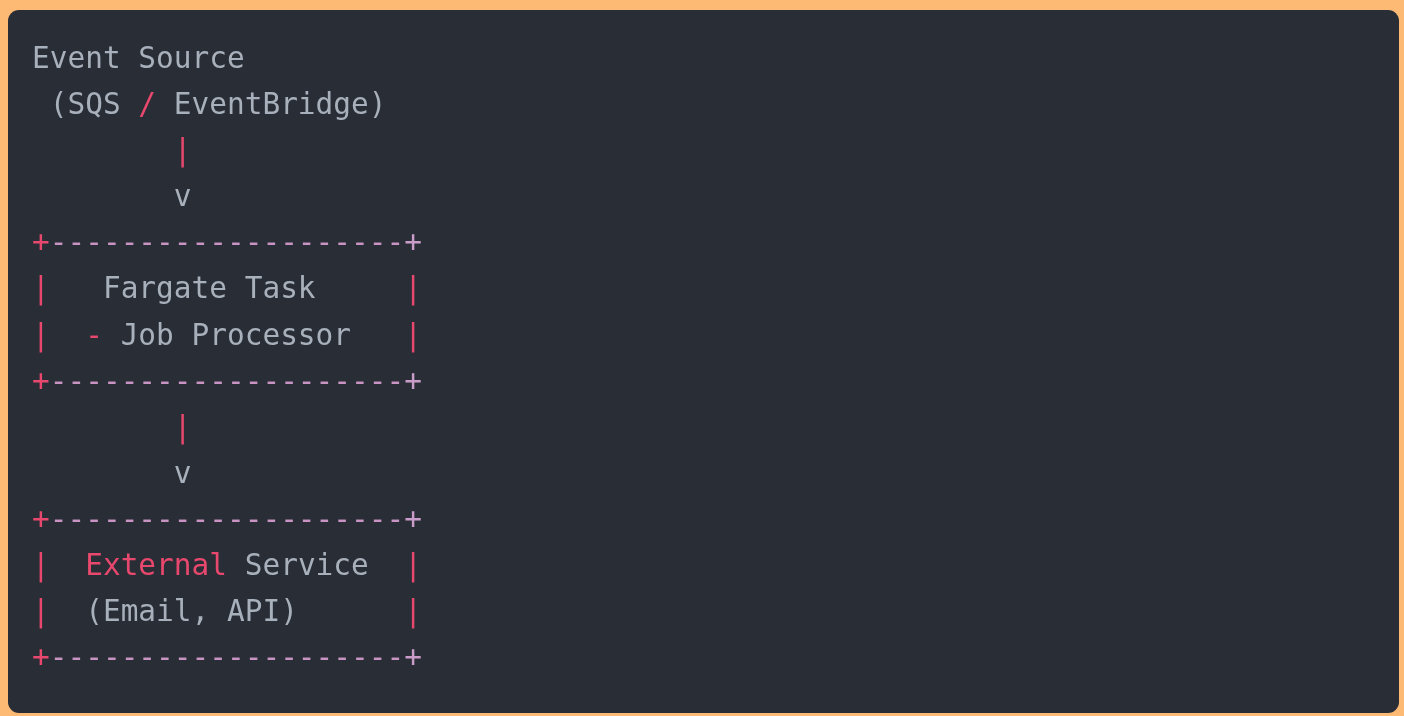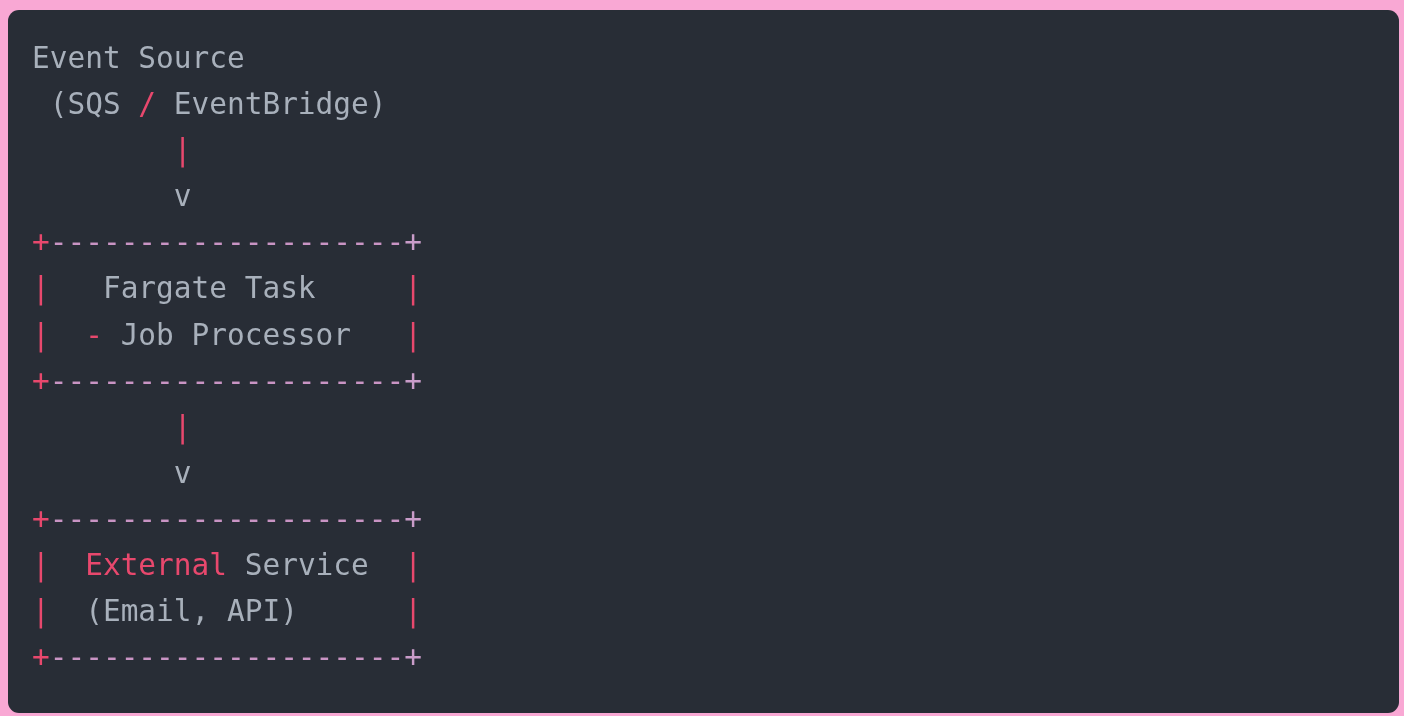--- a/index.html
+++ b/index.html
@@ -33,17 +33,17 @@
     white-space: pre;
     font-weight: normal;
   }
   pre.ascii .line {
     height: 46.1px;
   }
 </style>
 </head>
 <body>
 
-<div class="page" style="background: #f9a8d4;">
+<div class="page" style="background: #fdba74;">
   <div class="code-block" style="background: rgb(40, 45, 54);">
     <pre class="ascii" style="color: rgb(168, 176, 187);"><div class="line"><span style="color: rgb(168, 176, 187);">Event Source</span></div><div class="line"><span style="color: rgb(168, 176, 187);"> (SQS </span><span style="color: rgb(232, 72, 109);">/</span><span style="color: rgb(168, 176, 187);"> EventBridge)</span></div><div class="line"><span style="color: rgb(168, 176, 187);">        </span><span style="color: rgb(232, 72, 109);">|</span></div><div class="line"><span style="color: rgb(168, 176, 187);">        v</span></div><div class="line"><span style="color: rgb(232, 72, 109);">+</span><span style="color: rgb(201, 148, 196);">--------------------</span><span style="color: rgb(201, 156, 201);">+</span></div><div class="line"><span style="color: rgb(232, 72, 109);">|</span><span style="color: rgb(168, 176, 187);">   Fargate Task     </span><span style="color: rgb(232, 72, 109);">|</span></div><div class="line"><span style="color: rgb(232, 72, 109);">|</span><span style="color: rgb(168, 176, 187);">  </span><span style="color: rgb(232, 72, 109);">-</span><span style="color: rgb(168, 176, 187);"> Job Processor   </span><span style="color: rgb(232, 72, 109);">|</span></div><div class="line"><span style="color: rgb(232, 72, 109);">+</span><span style="color: rgb(201, 148, 196);">--------------------</span><span style="color: rgb(201, 156, 201);">+</span></div><div class="line"><span style="color: rgb(168, 176, 187);">        </span><span style="color: rgb(232, 72, 109);">|</span></div><div class="line"><span style="color: rgb(168, 176, 187);">        v</span></div><div class="line"><span style="color: rgb(232, 72, 109);">+</span><span style="color: rgb(201, 148, 196);">--------------------</span><span style="color: rgb(201, 156, 201);">+</span></div><div class="line"><span style="color: rgb(232, 72, 109);">|</span><span style="color: rgb(168, 176, 187);">  </span><span style="color: rgb(232, 72, 109);">External</span><span style="color: rgb(168, 176, 187);"> Service  </span><span style="color: rgb(232, 72, 109);">|</span></div><div class="line"><span style="color: rgb(232, 72, 109);">|</span><span style="color: rgb(168, 176, 187);">  (Email, API)      </span><span style="color: rgb(232, 72, 109);">|</span></div><div class="line"><span style="color: rgb(232, 72, 109);">+</span><span style="color: rgb(201, 148, 196);">--------------------</span><span style="color: rgb(201, 156, 201);">+</span></div></pre>
   </div>
 </div>
 
 </body></html>

